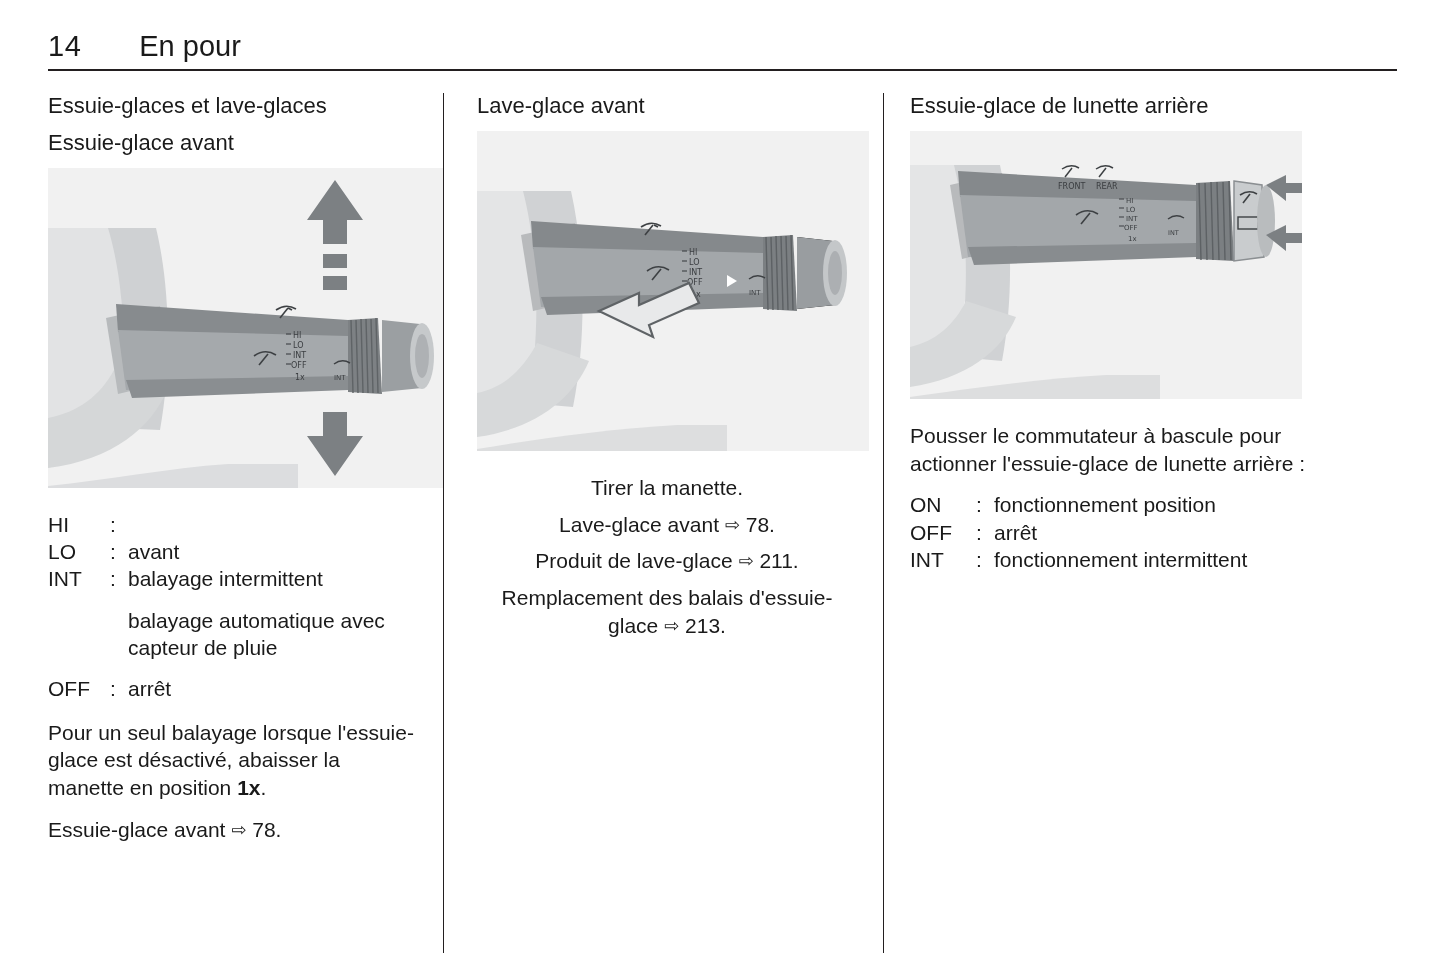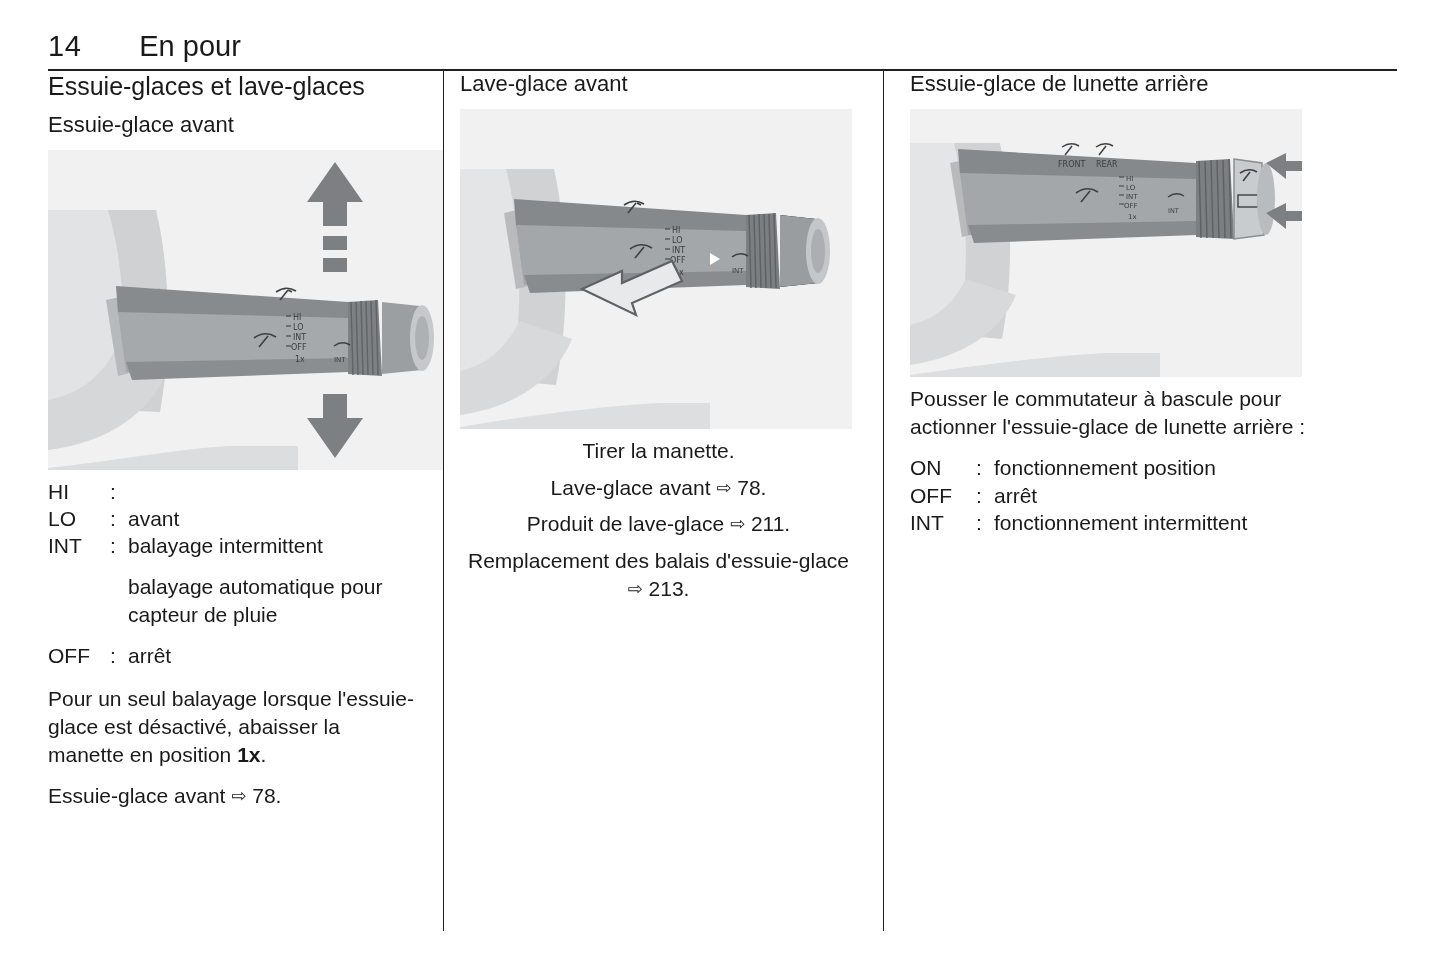--- a/index.html
+++ b/index.html
@@ -21,43 +21,44 @@
     box-sizing: border-box;
     padding: 30px 48px 0 48px;
   }
   
   .page-header {
     display: flex;
     align-items: flex-end;
     gap: 58px;
     border-bottom: 2px solid #231f20;
     padding-bottom: 6px;
+    margin-bottom: 22px;
   }
   .page-number {
     font-size: 29px;
     letter-spacing: 0.5px;
   }
   .header-title {
     font-size: 29px;
   }
   
   .columns {
     display: flex;
     height: 860px;
   }
   .col {
     position: relative;
     box-sizing: border-box;
   }
   .col-1 { width: 395px; padding-right: 26px; }
-  .col-2 { width: 440px; padding-left: 16px; padding-right: 26px; border-left: 1.5px solid #231f20; }
+  .col-2 { width: 440px; padding-left: 33px; padding-right: 26px; border-left: 1.5px solid #231f20; }
   .col-3 { width: 480px; padding-left: 26px; border-left: 1.5px solid #231f20; }
 
   h1.section-title {
-    font-size: 25px;
+    font-size: 22px;
     font-weight: normal;
     margin: 0 0 8px 0;
     line-height: 1.22;
   }
   h2.sub-title {
     font-size: 22px;
     font-weight: normal;
     margin: 10px 0 12px 0;
   }
   h2.sub-title.first {
@@ -105,21 +106,21 @@
     flex: 1 1 auto;
   }
   .def-continuation {
     padding-left: 80px;
   }
   
   .figure {
     position: relative;
     background: #f0abfc;
     overflow: hidden;
-    margin-bottom: 8px;
+    margin-bottom: 23px;
   }
   .fig-1 { width: 395px; height: 320px; }
   .fig-2 { width: 392px; height: 320px; }
   .fig-3 { width: 392px; height: 268px; }
   .figure svg { display: block; }
   
   strong.bold { font-weight: bold; }
 </style>
 </head>
 <body>
@@ -247,21 +248,21 @@
         <div class="defrow">
           <div class="defterm">LO</div>
           <div class="defcolon">:</div>
           <div class="defdesc">avant</div>
         </div>
         <div class="defrow">
           <div class="defterm">INT</div>
           <div class="defcolon">:</div>
           <div class="defdesc">balayage intermittent</div>
         </div>
-        <div class="def-continuation" style="margin-top:14px">balayage automatique pour capteur de pluie</div>
+        <div class="def-continuation" style="margin-top:14px">balayage automatique avec capteur de pluie</div>
         <div class="defrow" style="margin-top:14px">
           <div class="defterm">OFF</div>
           <div class="defcolon">:</div>
           <div class="defdesc">arrêt</div>
         </div>
       </div>
 
       <p class="body-text"><span>Pour un seul balayage lorsque l'essuie-glace est désactivé, abaisser la manette en position </span><strong class="bold">1x</strong><span>.</span></p>
 
       <p class="body-text"><span>Essuie-glace avant</span> <span class="ref-arrow">⇨</span> <span>78.</span></p>

